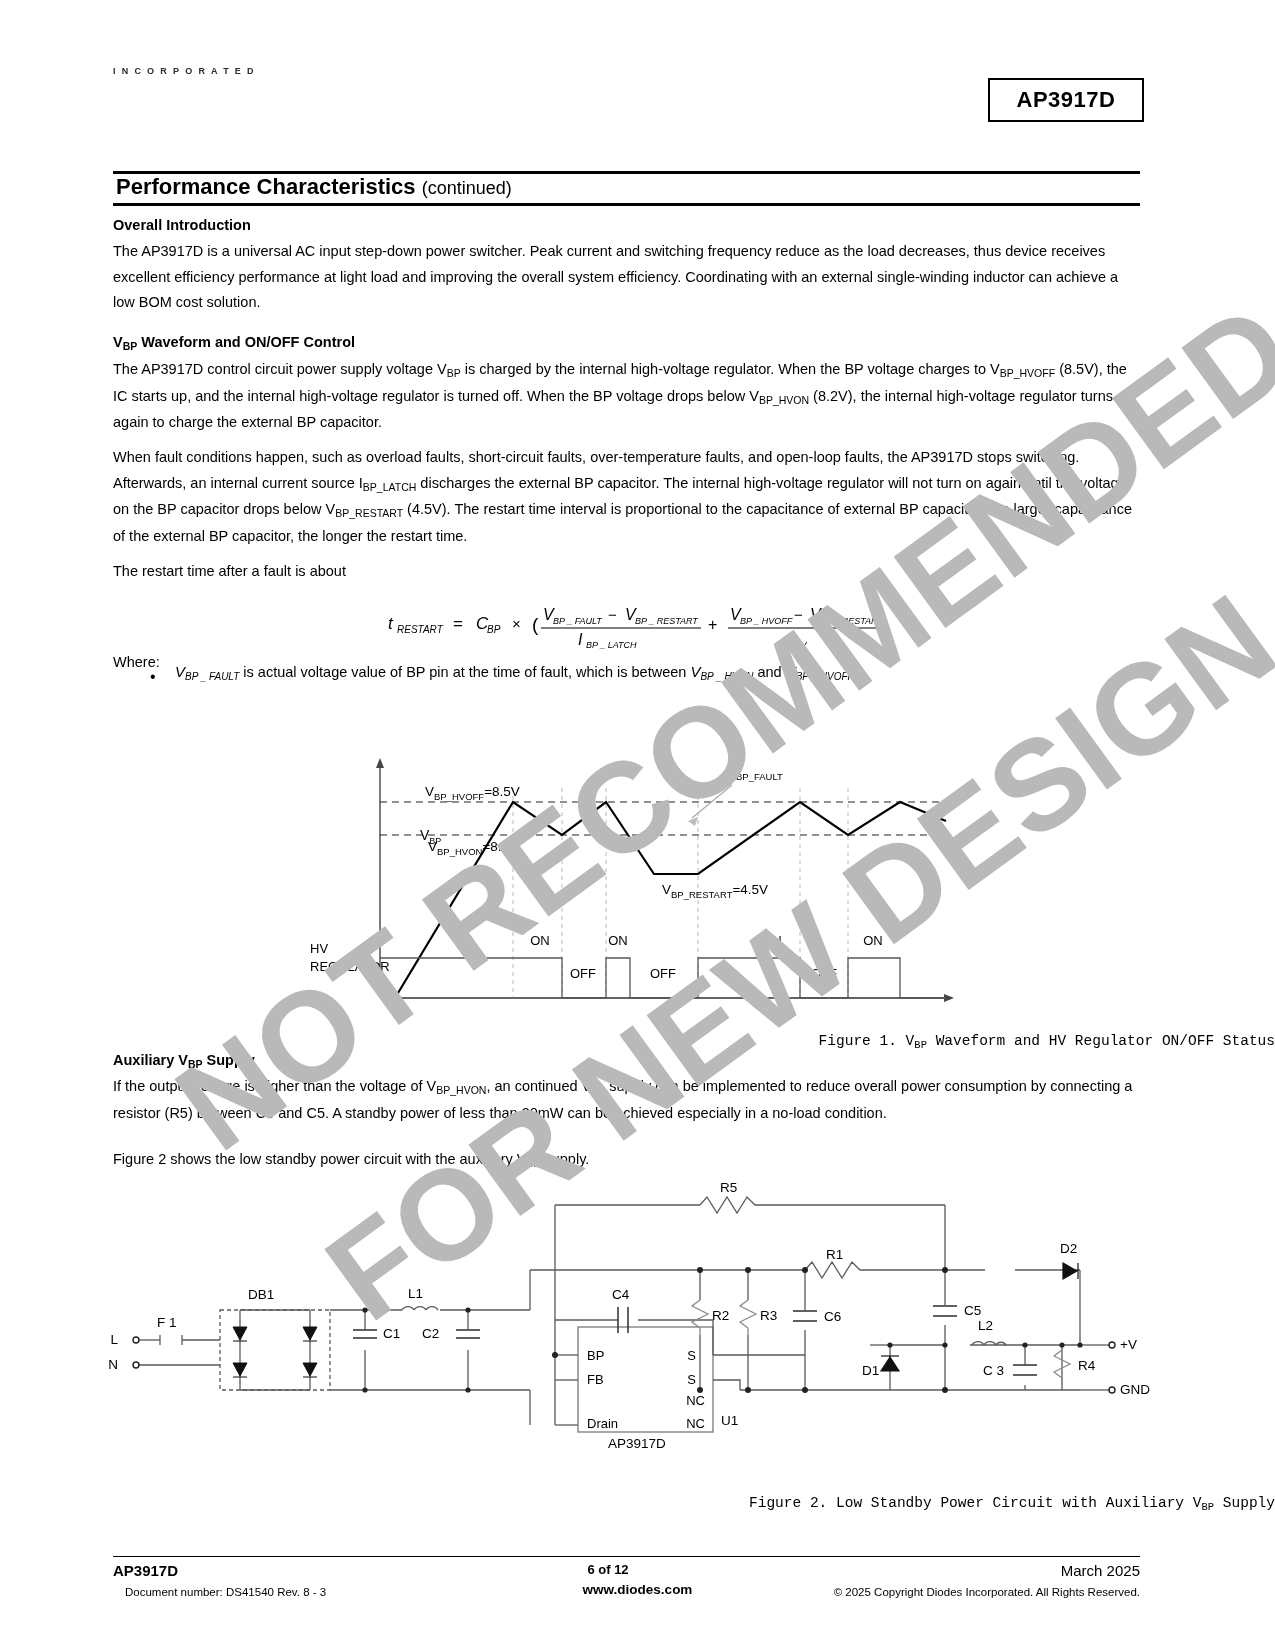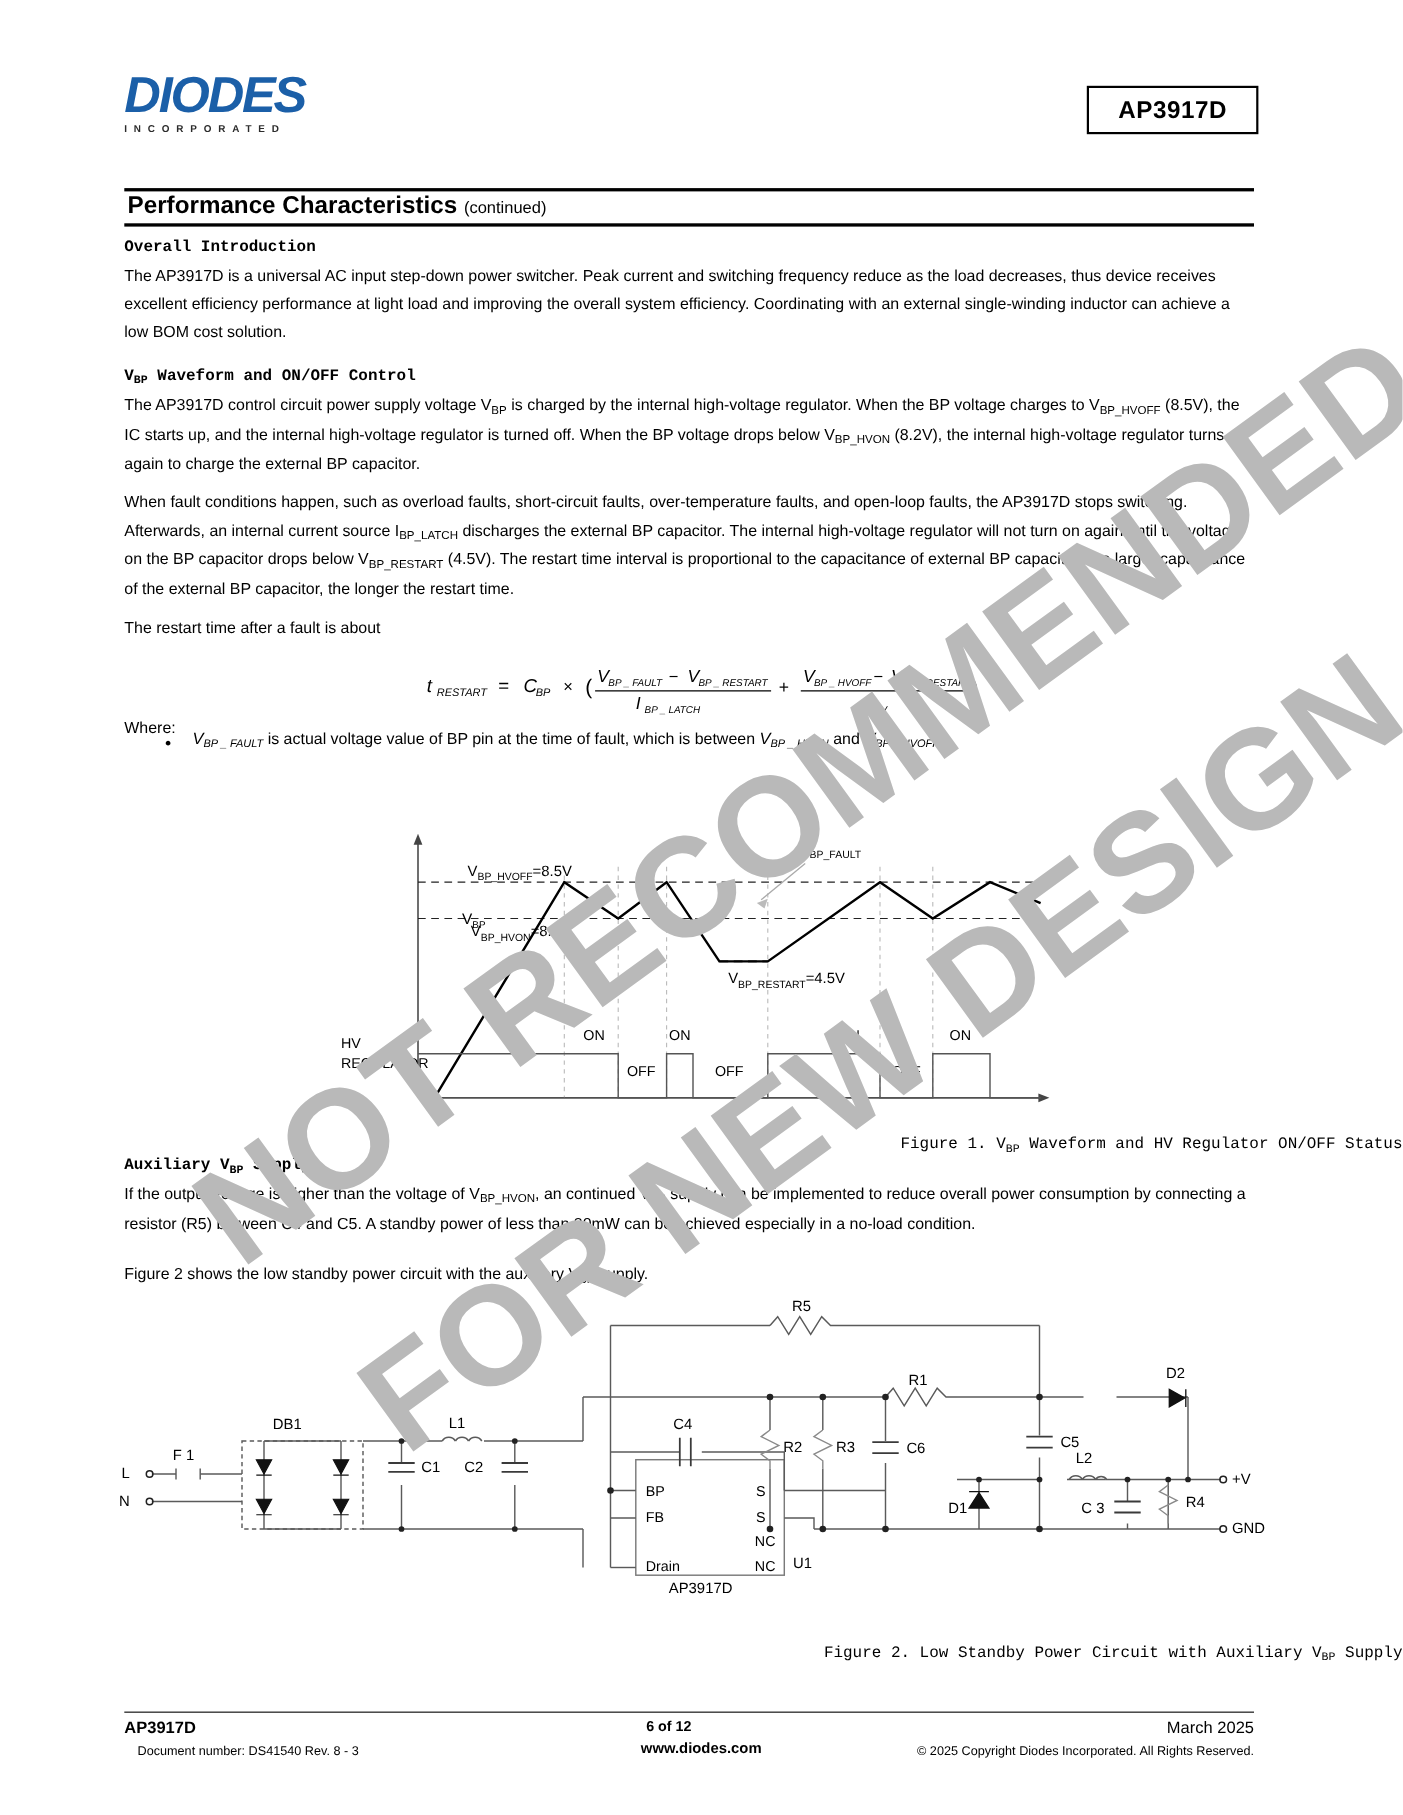--- a/index.html
+++ b/index.html
@@ -36,24 +36,24 @@
     position:absolute;left:988px;top:78px;width:152px;height:40px;
     border:2px solid #000;display:flex;align-items:center;justify-content:center;
     font-size:22px;font-weight:bold;letter-spacing:.5px;
   }
 
   .rule{position:absolute;left:113px;width:1027px;background:#000;}
   .rule-top{top:171px;height:3px;}
   .rule-bot{top:203px;height:3px;}
 
   .sectitle{position:absolute;left:116px;top:174px;font-size:22px;font-weight:bold;}
-  .sectitle .cont{font-size:15px;font-weight:normal;}
+  .sectitle .cont{font-size:18px;font-weight:normal;}
 
   h4.sub{
-    position:absolute;left:113px;margin:0;font-size:14.5px;font-weight:bold;font-family:Liberation Mono, monospace;
+    position:absolute;left:113px;margin:0;font-size:14.5px;font-weight:bold;
   }
   p.body{
     position:absolute;left:113px;width:1030px;margin:0;
     font-size:14.5px;line-height:25.5px;text-align:left;
   }
   sub{font-size:10.5px;vertical-align:baseline;position:relative;top:3px;}
 
   
   .eq{
     position:absolute;left:386px;top:598px;width:520px;height:52px;
@@ -89,21 +89,20 @@
   .f-right{position:absolute;right:135px;top:1562px;font-size:15px;text-align:center;}
   .f-right2{position:absolute;right:135px;top:1586px;font-size:11.5px;text-align:right;}
   svg text{font-family:"Liberation Sans",sans-serif;}
 </style>
 </head>
 <body>
 
 <div class="page">
 
   <div class="logo">
-    <div class="logo-text">DIODES</div>
     <div class="logo-sub">INCORPORATED</div>
   </div>
 
   <div class="partbox">
     <span>AP3917D</span>
   </div>
 
   <div class="rule rule-top"></div>
   <div class="rule rule-bot"></div>
   <div class="sectitle">

